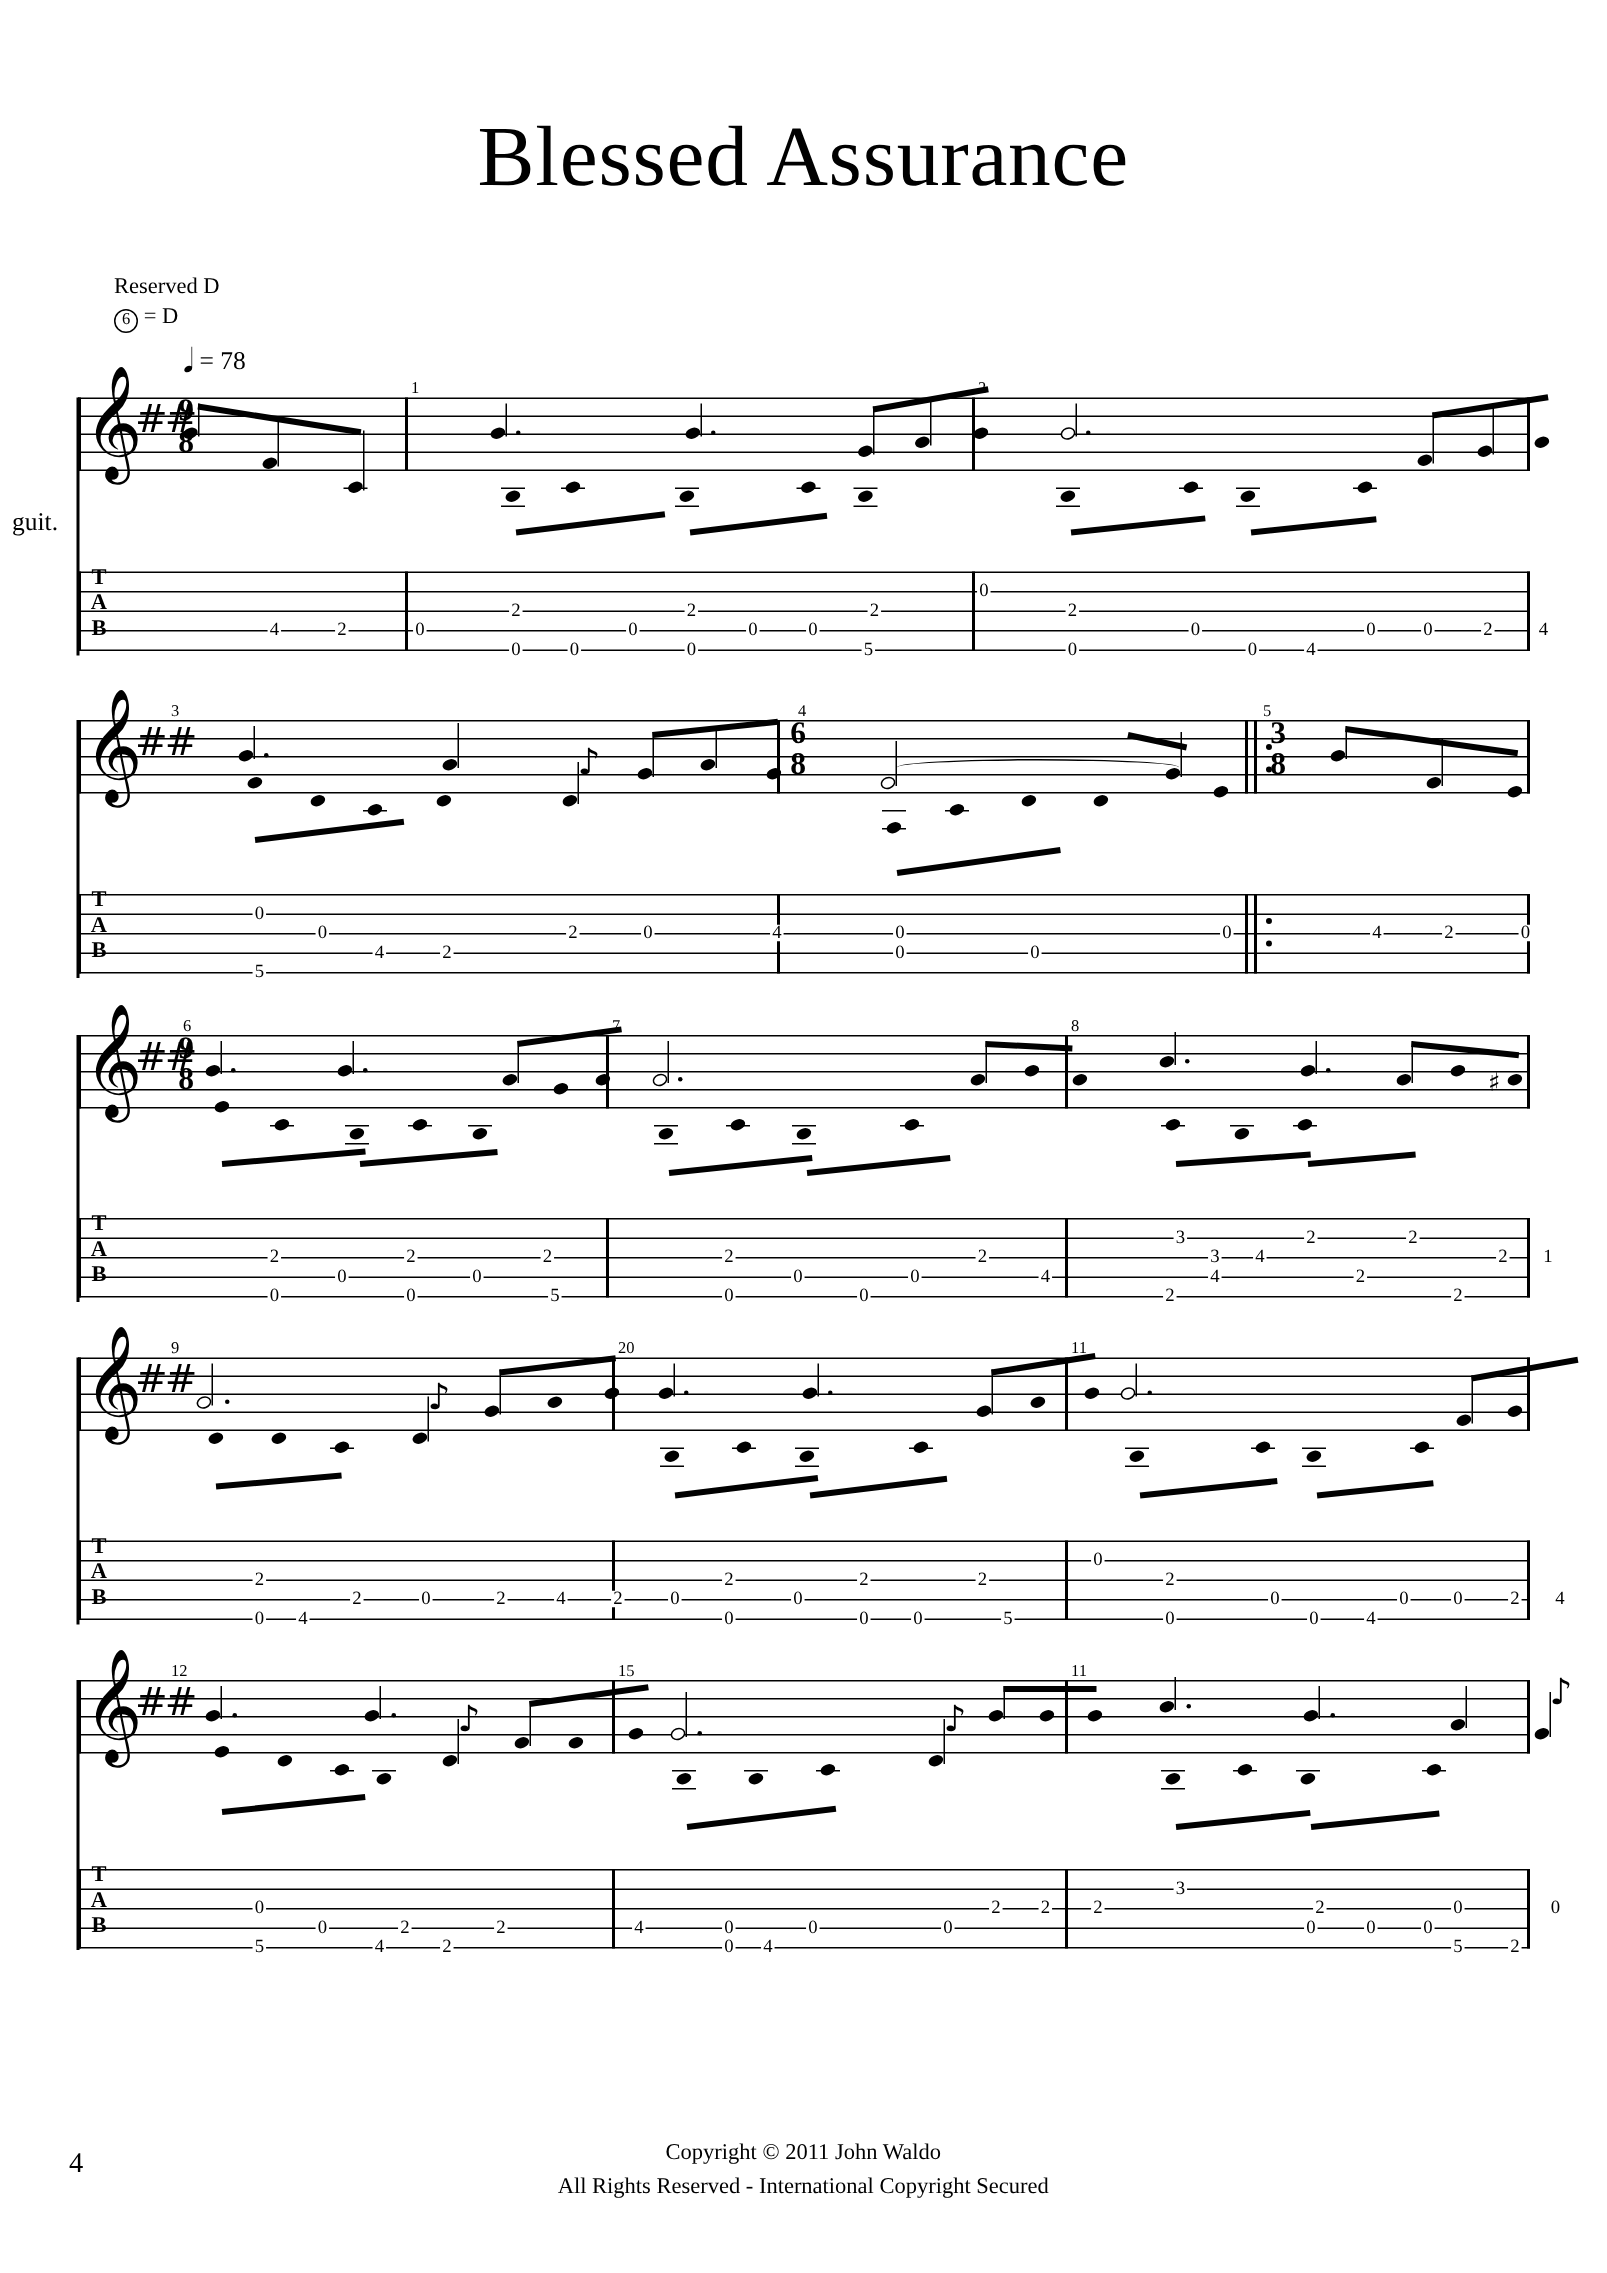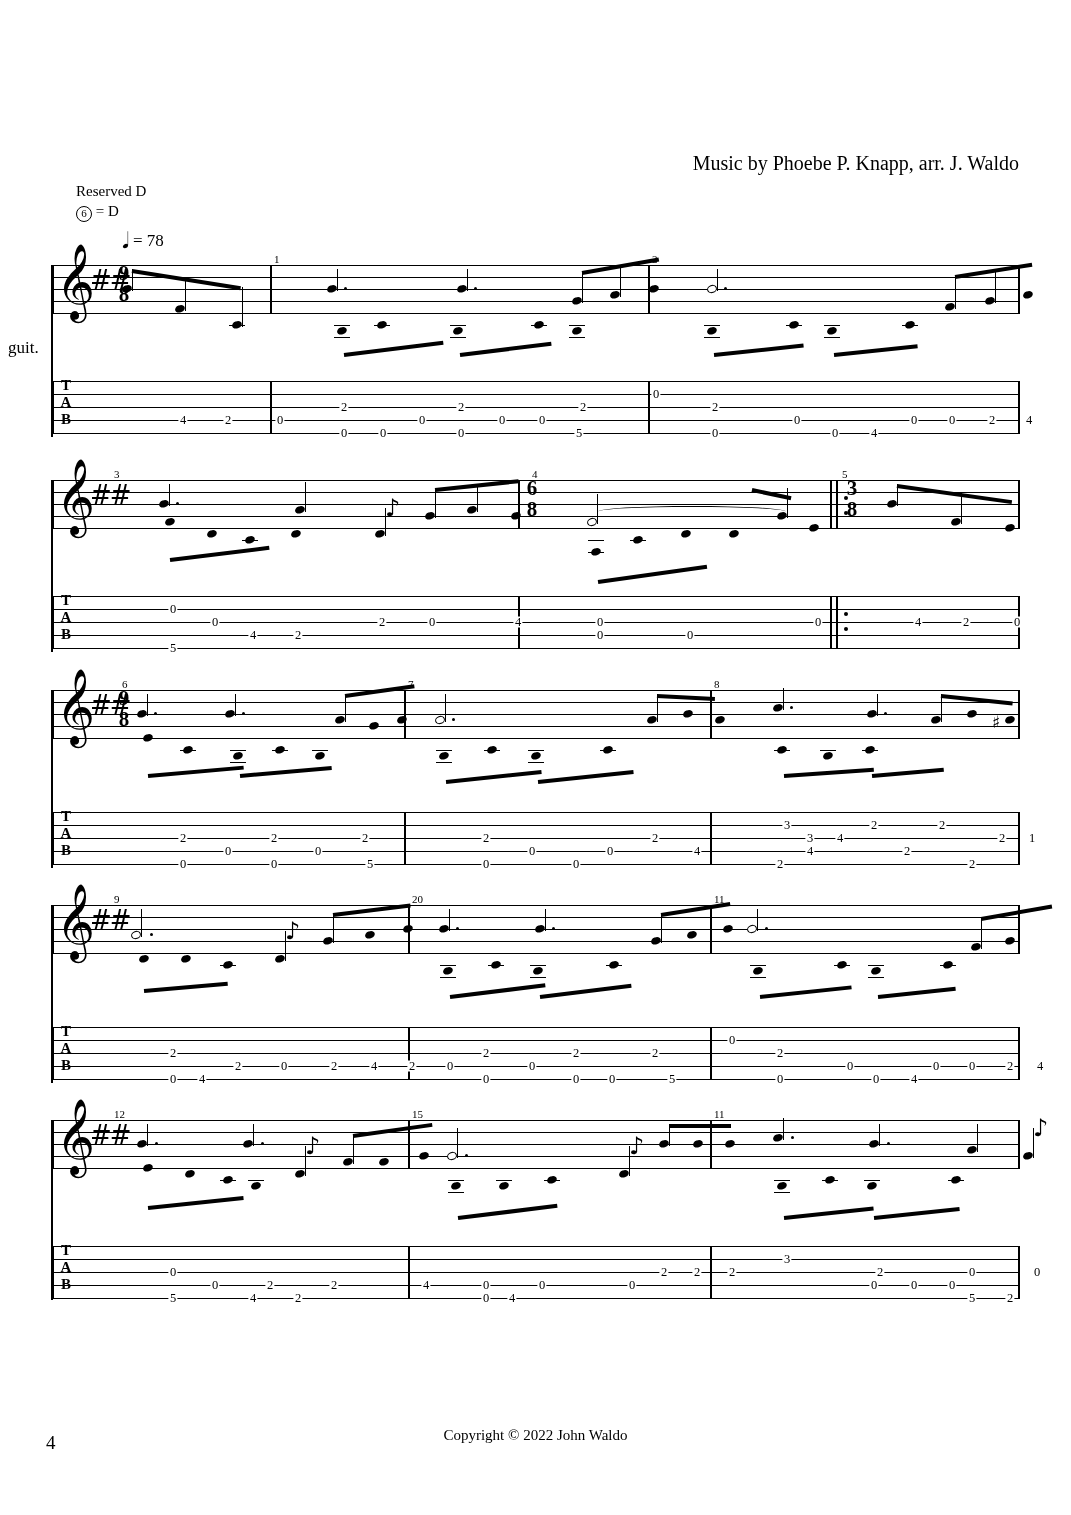--- a/index.html
+++ b/index.html
@@ -243,21 +243,21 @@
     text-align: center;
     font-size: 15px;
     line-height: 1.5;
   }
 </style>
 </head>
 <body>
 
 <div class="page">
 
-  <div class="composer">Music by Phoebe P. Knapp, arr. J. Waldo</div>
+  <div class="title">Blessed Assurance</div>
 
   <div class="tuning">
     <div>Reserved D</div>
     <div>
       <span class="circled">6</span>
       <span>= D</span>
     </div>
   </div>
 
   <div class="tempo">
@@ -876,16 +876,17 @@
     <div class="tabnum" style="left:246px; top:178px;">2</div>
     <div class="tabnum" style="left:434px; top:178px;">0</div>
     <div class="tabnum" style="left:460px; top:178px;">4</div>
     <div class="tabnum" style="left:920px; top:178px;">5</div>
     <div class="tabnum" style="left:958px; top:178px;">2</div>
     <div class="tabnum" style="left:121px; top:178px;">5</div>
   </div>
 
   <div class="pagenum">4</div>
   <div class="copyright">
-    <div>Copyright © 2022 John Waldo</div>
+    <div>Copyright © 2011 John Waldo</div>
+    <div>All Rights Reserved - International Copyright Secured</div>
   </div>
 
 </div>
 
 </body></html>

